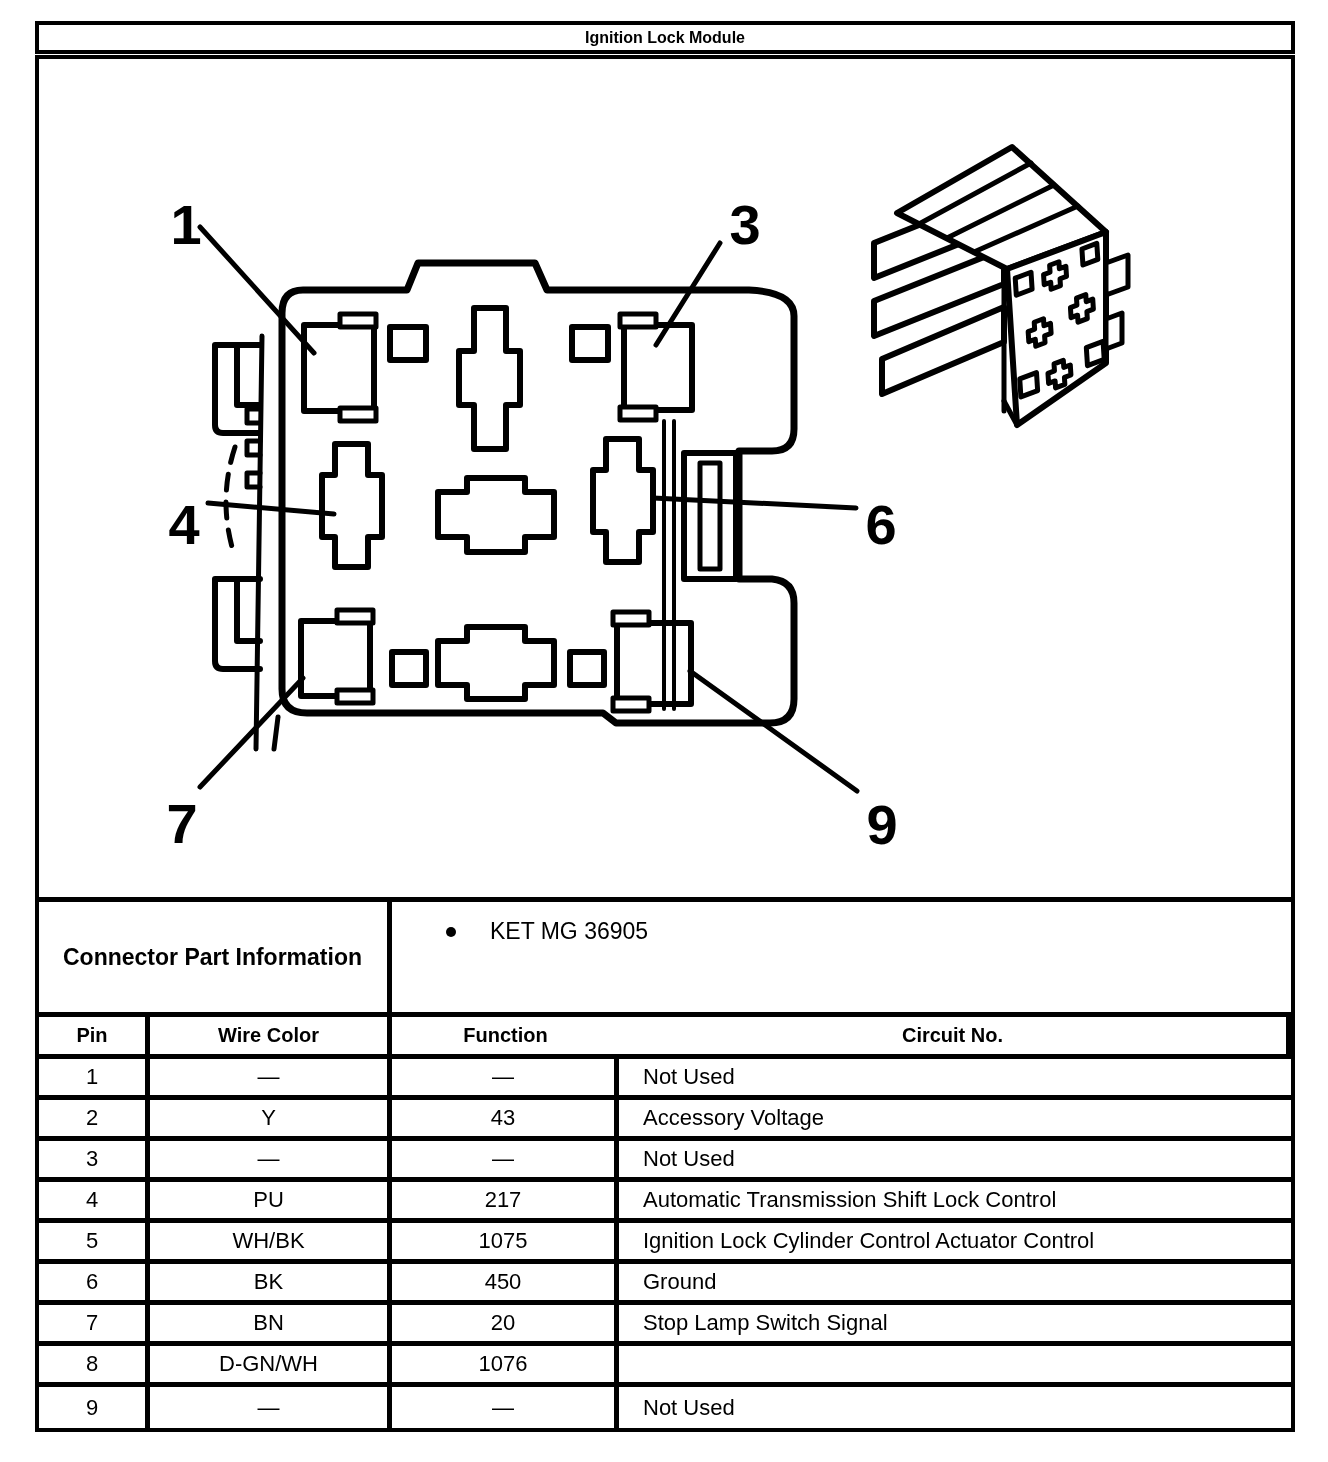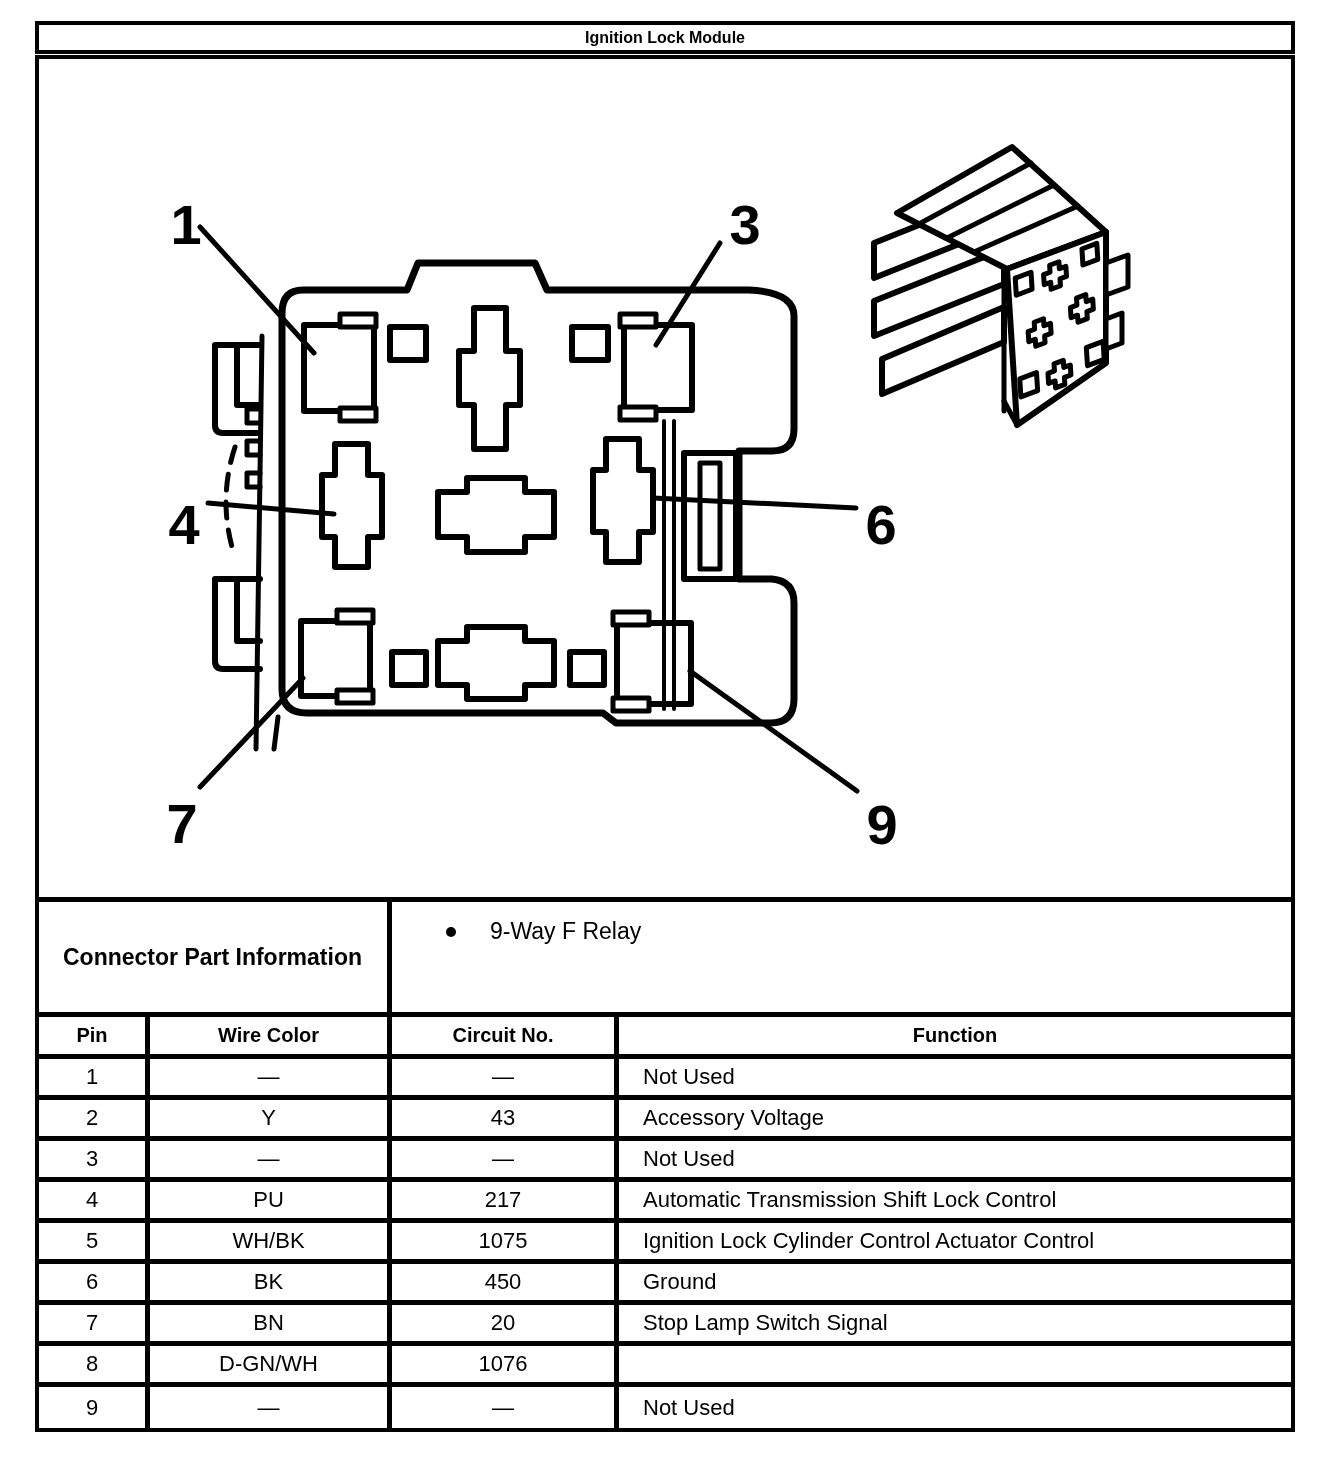--- a/index.html
+++ b/index.html
@@ -146,30 +146,30 @@
         </svg>
       </div>
 
       <div class="lower">
 
         <div class="grid-row row-partinfo">
           <div class="partinfo-label">Connector Part Information</div>
           <div class="partinfo-bullets">
             <div class="bullet-line">
               <span class="bullet-dot"></span>
-              <span>9-Way F Relay</span>
+              <span>KET MG 36905</span>
             </div>
           </div>
         </div>
 
         <div class="grid-row row-header">
           <div class="cell">Pin</div>
           <div class="cell">Wire Color</div>
+          <div class="cell last">Function</div>
           <div class="cell">Circuit No.</div>
-          <div class="cell last">Function</div>
         </div>
 
         <div class="grid-row data-row">
           <div class="cell">1</div>
           <div class="cell">—</div>
           <div class="cell">—</div>
           <div class="cell last left">Not Used</div>
         </div>
         <div class="grid-row data-row">
           <div class="cell">2</div>

